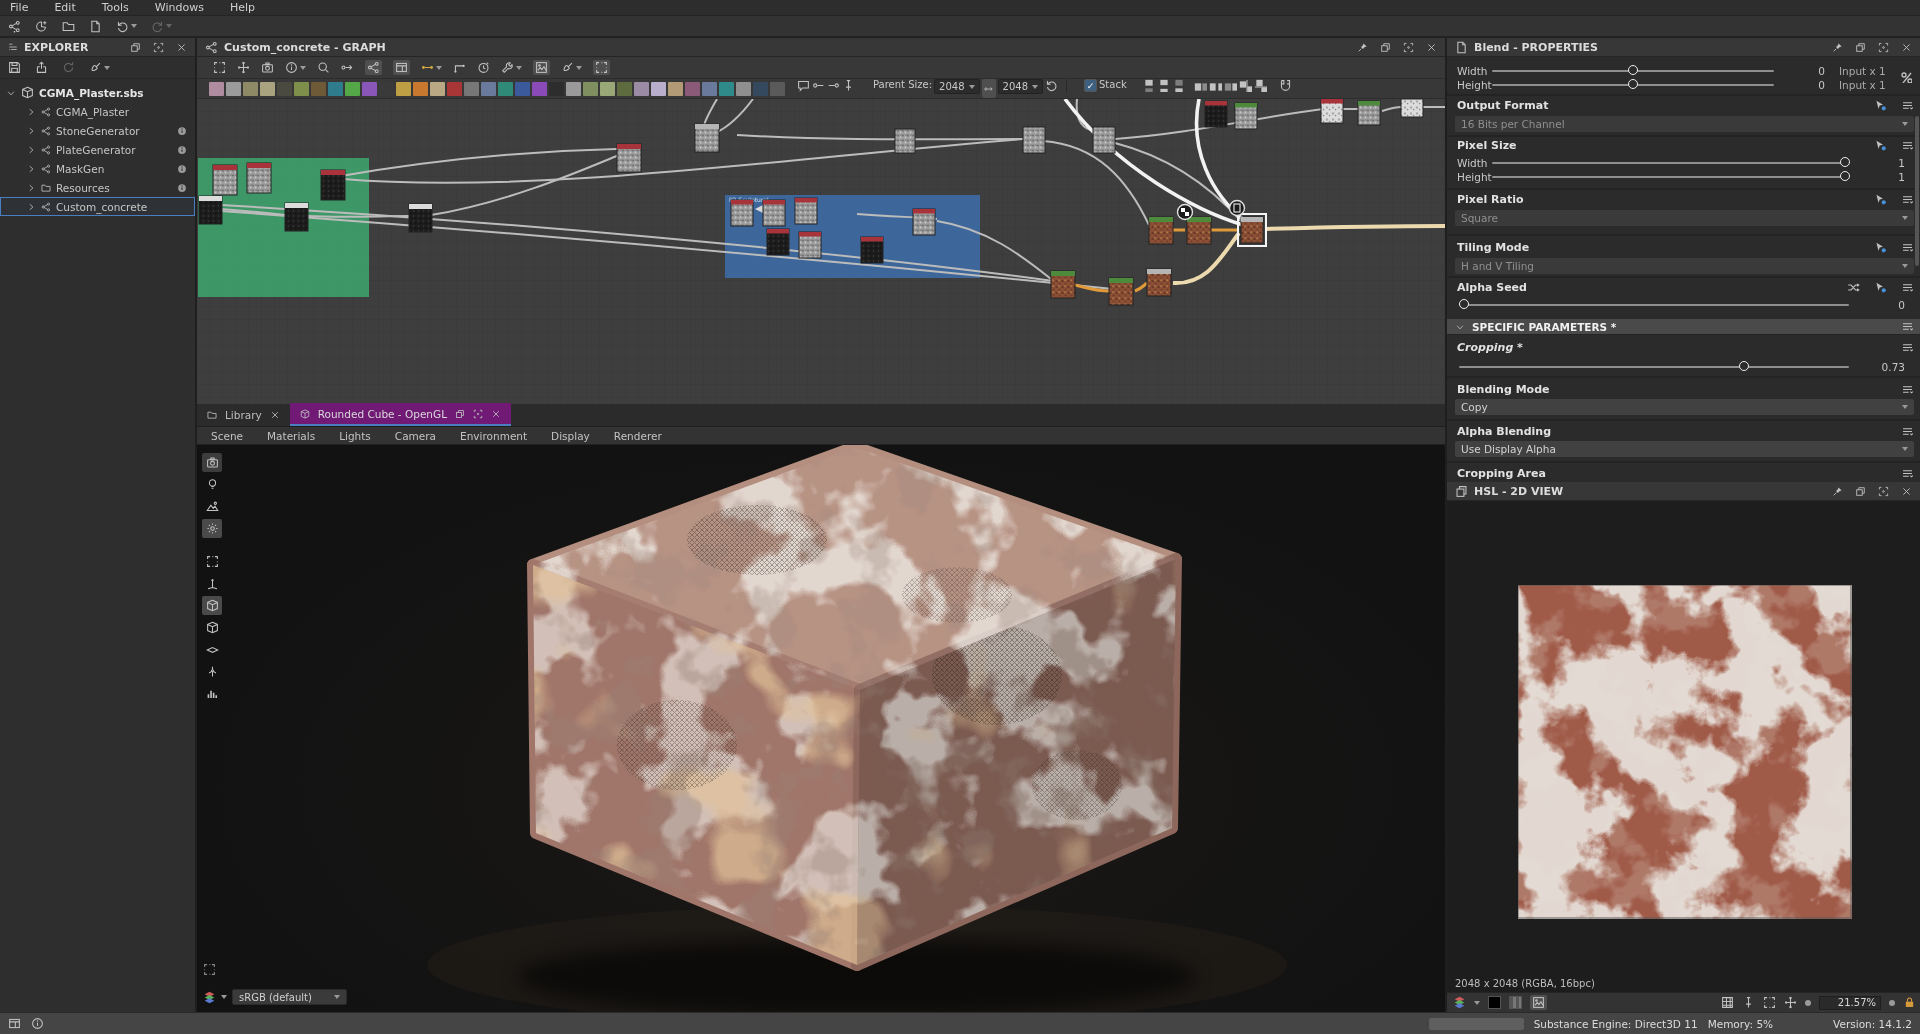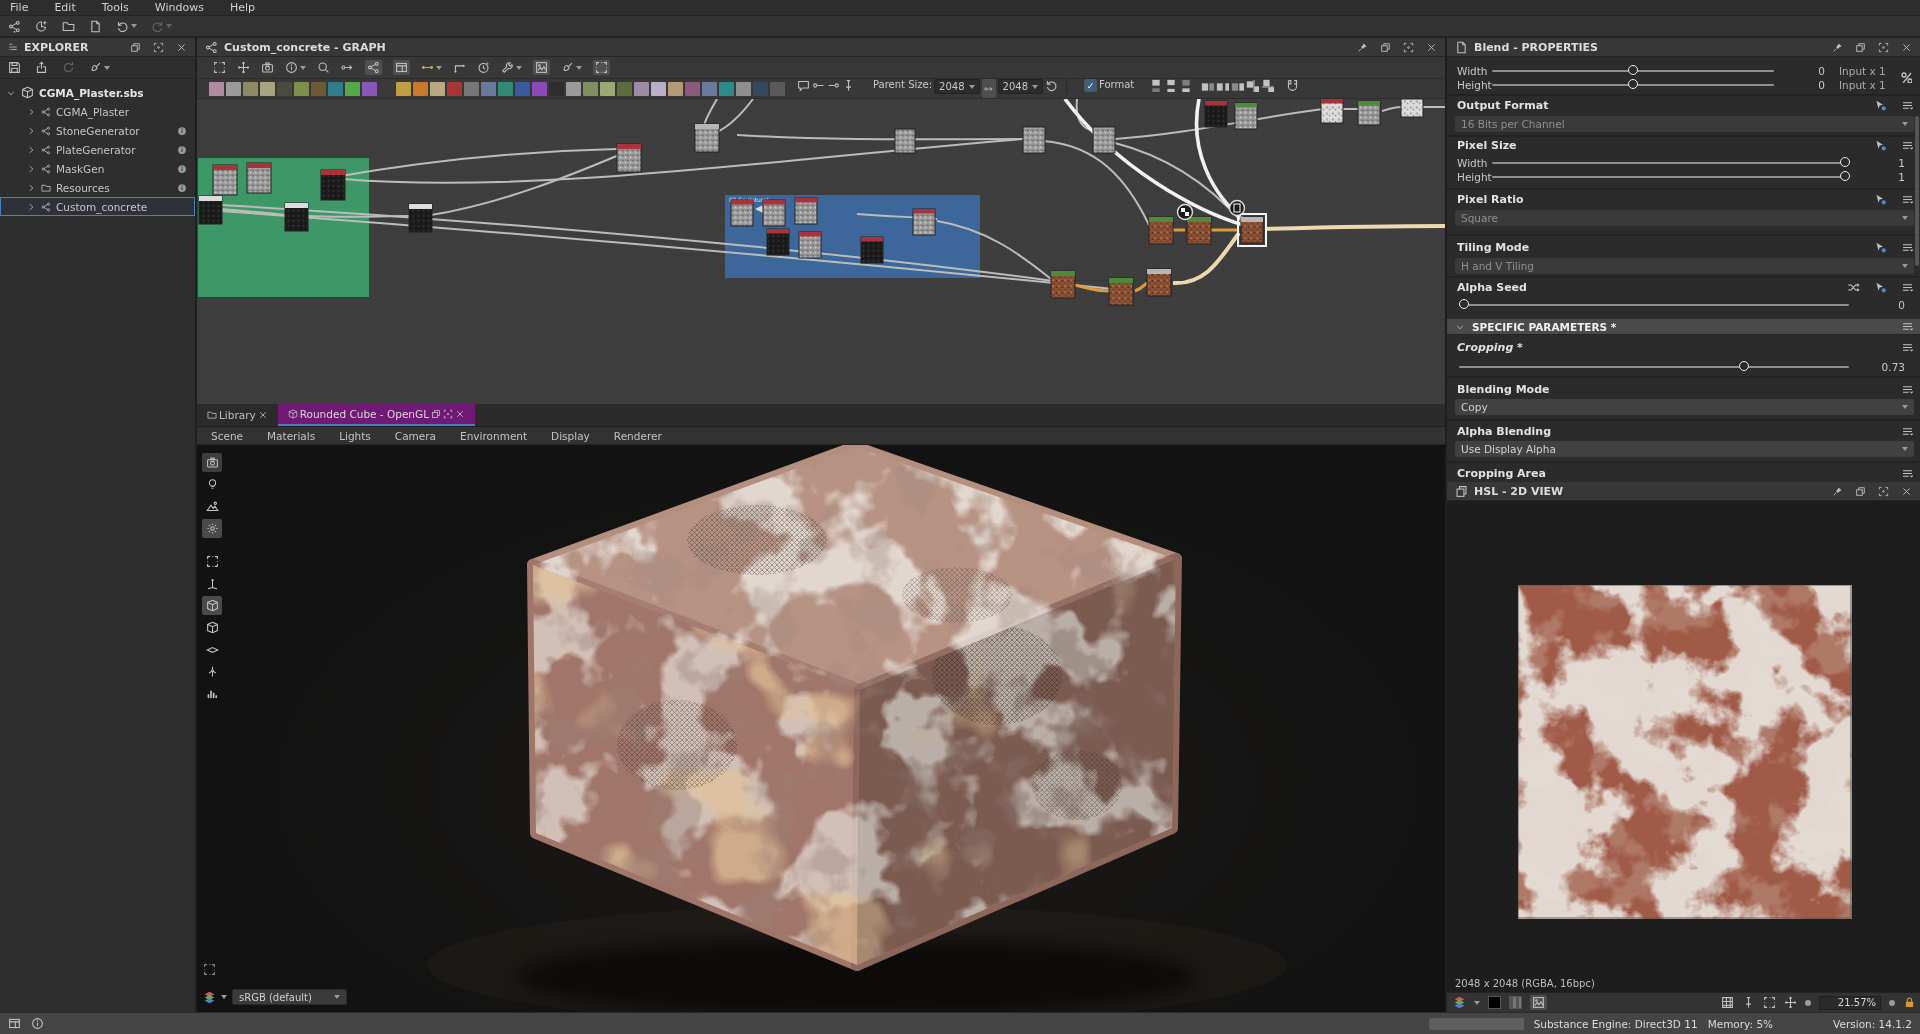--- a/index.html
+++ b/index.html
@@ -34,21 +34,21 @@
   #gtools1 { height:22px; display:flex; gap:11px; align-items:center; padding-left:16px; background:#383838; border-bottom:1px solid #2c2c2c;}
   #gtools2 { height:20px; display:flex; gap:2px; padding-left:12px; background:#383838; border-bottom:1px solid #2c2c2c; font-size:10px;}
   .tile { width:15px; height:14px; border-radius:1px; flex:none; }
   .tbox { padding:1px 2px; border-radius:2px; display:flex; align-items:center; gap:1px;}
   .tbox.active { background:#4f4f4f; }
   .gsel { height:15px; background:#2c2c2c; border:1px solid #222; border-radius:2px; color:#c8c8c8; font-size:10px; display:flex; align-items:center; gap:4px; padding:0 4px; }
   #gcanvas { position:absolute; left:0; top:61px; width:1248px; height:305px; }
   
   #view3d { left:197px; top:404px; width:1248px; height:608px; background:#141414; }
   #vtabs { height:23px; background:#2b2b2b; display:flex; align-items:flex-end; border-bottom:1px solid #1f1f1f;}
-  .vtab { height:23px; display:flex; align-items:center; gap:2px; padding:0 10px; font-size:10.5px; color:#bdbdbd; }
+  .vtab { height:23px; display:flex; align-items:center; gap:8px; padding:0 10px; font-size:10.5px; color:#bdbdbd; }
   .vtab.active { background:#701a75; border-bottom:2px solid #4a7fbf; color:#d8d8d8;}
   #vmenu { height:18px; background:#333; display:flex; align-items:center; gap:24px; padding-left:14px; font-size:10.5px; color:#c2c2c2; border-bottom:1px solid #222;}
   #viewport { position:absolute; left:0; top:41px; width:1248px; height:567px; background:radial-gradient(ellipse at 52% 60%, #1b1917 0%, #121212 70%); overflow:hidden;}
   #vtoolbar { position:absolute; left:5px; top:8px; display:flex; flex-direction:column; gap:3px; }
   .vtool { width:20px; height:19px; display:flex; align-items:center; justify-content:center; border-radius:2px; color:#c2c2c2;}
   .vtool.boxed { background:#3d3d3d; }
   .vtool.hl { background:#4a4a4a; }
   #vbottom { position:absolute; left:6px; bottom:7px; display:flex; align-items:center; gap:5px; }
   .vselect { height:16px; background:#3a3a3a; border:1px solid #2a2a2a; border-radius:2px; font-size:10px; color:#cfcfcf; display:flex; align-items:center; gap:22px; padding:0 6px;}
   
@@ -588,21 +588,21 @@
         </span>
       <span class="gsel">
           <span>2048</span>
           <span class="chev"></span>
         </span>
       <svg class="ic">
           <use href="#s-undo"></use>
         </svg>
       <span style="width:16px;border-left:1px solid #2a2a2a;height:14px;margin-left:6px"></span>
       <span style="width:13px;height:13px;background:#3f5f7f;border:1px solid #555;border-radius:2px;display:flex;align-items:center;justify-content:center;color:#fff;font-size:9px">✓</span>
-      <span>Format</span>
+      <span>Stack</span>
       <span style="width:10px"></span>
       <svg class="ic">
           <rect x="5" y="1.5" width="6" height="4.5" fill="currentColor"></rect>
           <rect x="5" y="10" width="6" height="4.5" fill="currentColor" opacity=".5"></rect>
         </svg>
       <svg class="ic">
           <rect x="5" y="1.5" width="6" height="4" fill="currentColor"></rect>
           <rect x="5" y="10.5" width="6" height="4" fill="currentColor"></rect>
         </svg>
       <svg class="ic">

